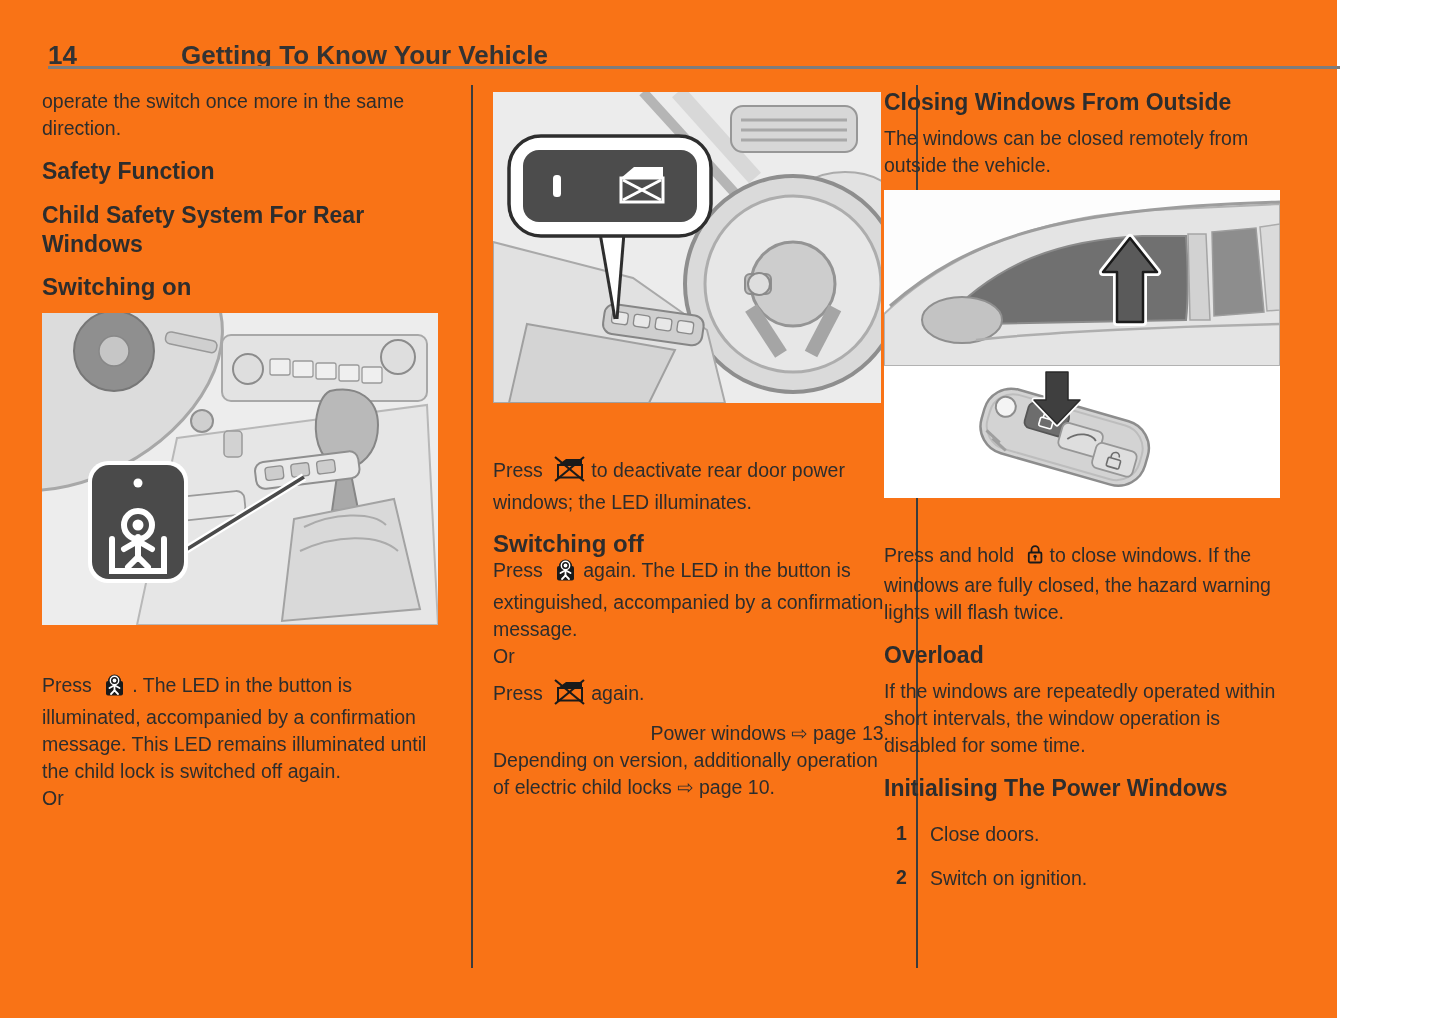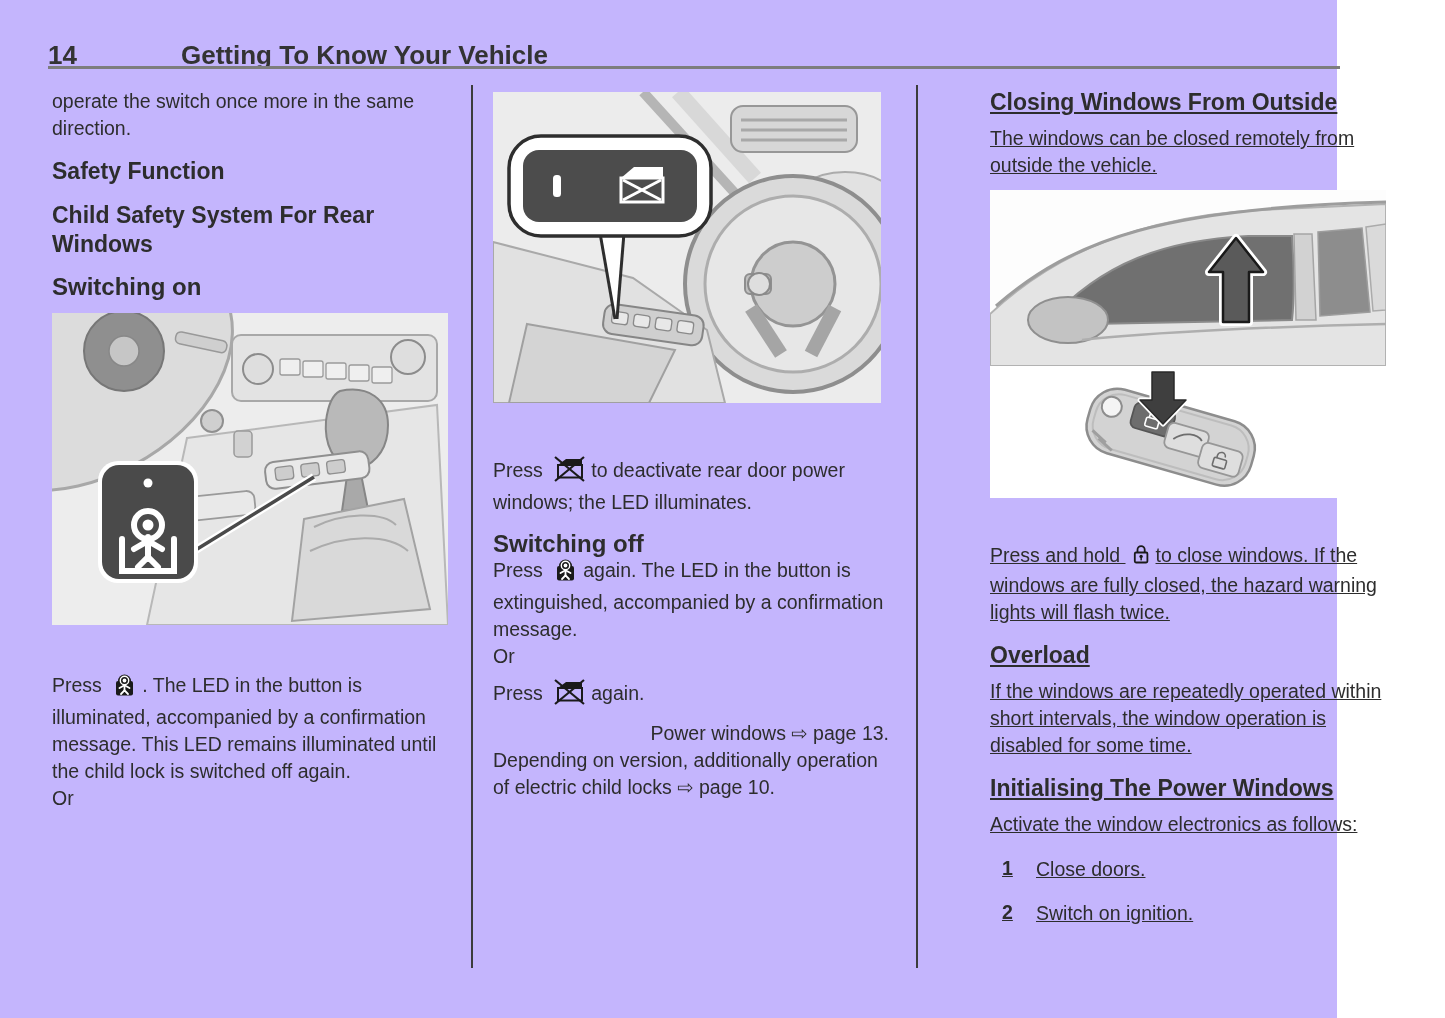--- a/index.html
+++ b/index.html
@@ -1,34 +1,34 @@
 <!DOCTYPE html>
 <html><head>
 <meta charset="utf-8">
 <style>
   * { margin:0; padding:0; box-sizing:border-box; }
   html,body { width:1445px; height:1018px; background:#ffffff;
     font-family:"Liberation Sans", sans-serif; color:#2d2d2d; overflow:hidden; }
-  .page { position:relative; width:1337px; height:1018px; background:#c4b5fd; }
+  .page { position:relative; width:1337px; height:1018px; background:#f97316; }
 
   
   .page-num { position:absolute; left:48px; top:40px; font-size:26px; font-weight:bold; color:#333; }
   .chapter-title { position:absolute; left:181px; top:40px; font-size:26px; font-weight:bold; color:#333; }
   .header-rule { position:absolute; left:48px; top:66px; width:1292px; height:3px; background:#7d7d7d; }
 
   
   .vdiv { position:absolute; top:85px; height:883px; width:2px; background:#3c3c3c; }
   .vdiv.d1 { left:471px; }
   .vdiv.d2 { left:916px; }
 
   
   .col { position:absolute; top:88px; width:396px; }
-  .col1 { left:52px; }
+  .col1 { left:42px; }
   .col2 { left:493px; }
-  .col3 { left:990px;text-decoration:underline; }
+  .col3 { left:884px; }
 
   p.body { font-size:19.5px; line-height:27px; color:#2d2d2d; }
   h2.sect { font-size:23px; line-height:29px; font-weight:bold; color:#2d2d2d; margin-top:15px; }
   .subhead { font-size:24px; font-weight:bold; line-height:25px; margin-top:15px; }
 
   .mt8 { margin-top:8px; } .mt14 { margin-top:14px; } .mt18 { margin-top:8px;text-align:right; }
   .mt22 { } .mt46 { margin-top:46px; } .mt52 { margin-top:52px; }
 
   .icon-inline { display:inline-block; vertical-align:-5px; margin:0 6px; }
   .icon-inline.small { vertical-align:-3px; }
@@ -300,21 +300,20 @@
             <rect x="2.8" y="9.5" width="12.6" height="10" rx="1.2" fill="none" stroke="#1a1a1a" stroke-width="1.8"></rect>
             <circle cx="9.1" cy="13.4" r="1.7" fill="#1a1a1a"></circle>
             <rect x="8.4" y="14.2" width="1.5" height="3.2" fill="#1a1a1a"></rect>
           </svg></span><span>to close windows. If the windows are fully closed, the hazard warning lights will flash twice.</span>
     </p>
 
     <h2 class="sect">Overload</h2>
     <p class="body mt8">If the windows are repeatedly operated within short intervals, the window operation is disabled for some time.</p>
 
     <h2 class="sect">Initialising The Power Windows</h2>
-    <p class="body mt8">Activate the window electronics as follows:</p>
 
     <div class="step-row">
       <span class="step-num">1</span>
       <span class="step-text">Close doors.</span>
     </div>
     <div class="step-row">
       <span class="step-num">2</span>
       <span class="step-text">Switch on ignition.</span>
     </div>
   </div>

